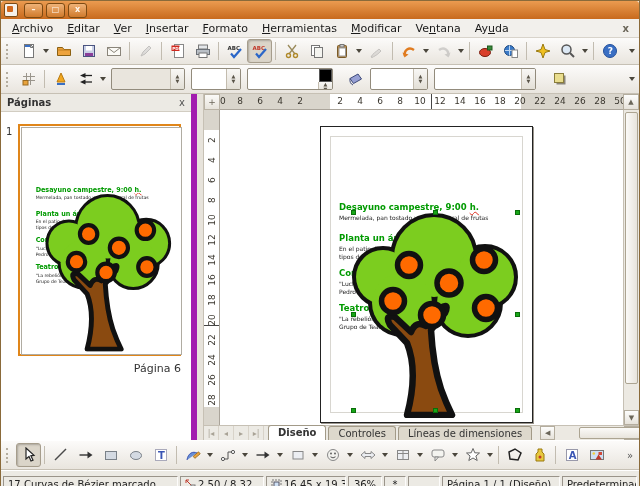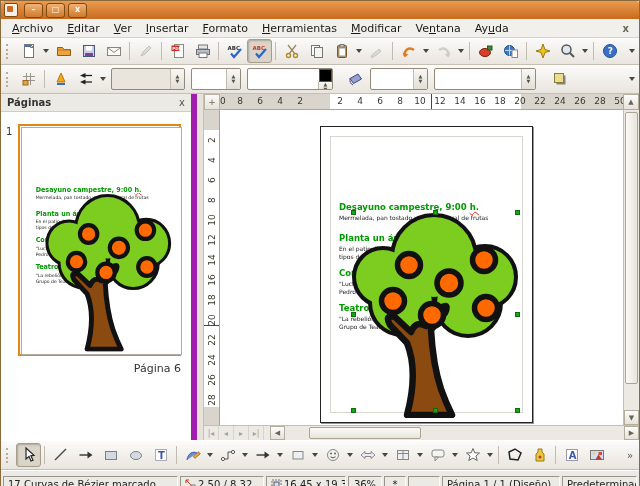--- a/index.html
+++ b/index.html
@@ -477,20 +477,25 @@
             <div class="thumb"></div>
           </div>
         <div class="sbtn down">▼</div>
       </div>
 
       <div class="bottombar">
         <span class="navbtn">|◂</span>
         <span class="navbtn">◂</span>
         <span class="navbtn">▸</span>
         <span class="navbtn">▸|</span>
+        <span class="ltabs" id="layer-tabs">
+            <span class="ltab active">Diseño</span>
+            <span class="ltab">Controles</span>
+            <span class="ltab">Líneas de dimensiones</span>
+          </span>
         <span class="hscroll">
           <span class="sbtn">◀</span>
           <span class="track">
               <span class="thumb"></span>
             </span>
           <span class="sbtn">▶</span>
         </span>
       </div>
     </div>
   </div>

